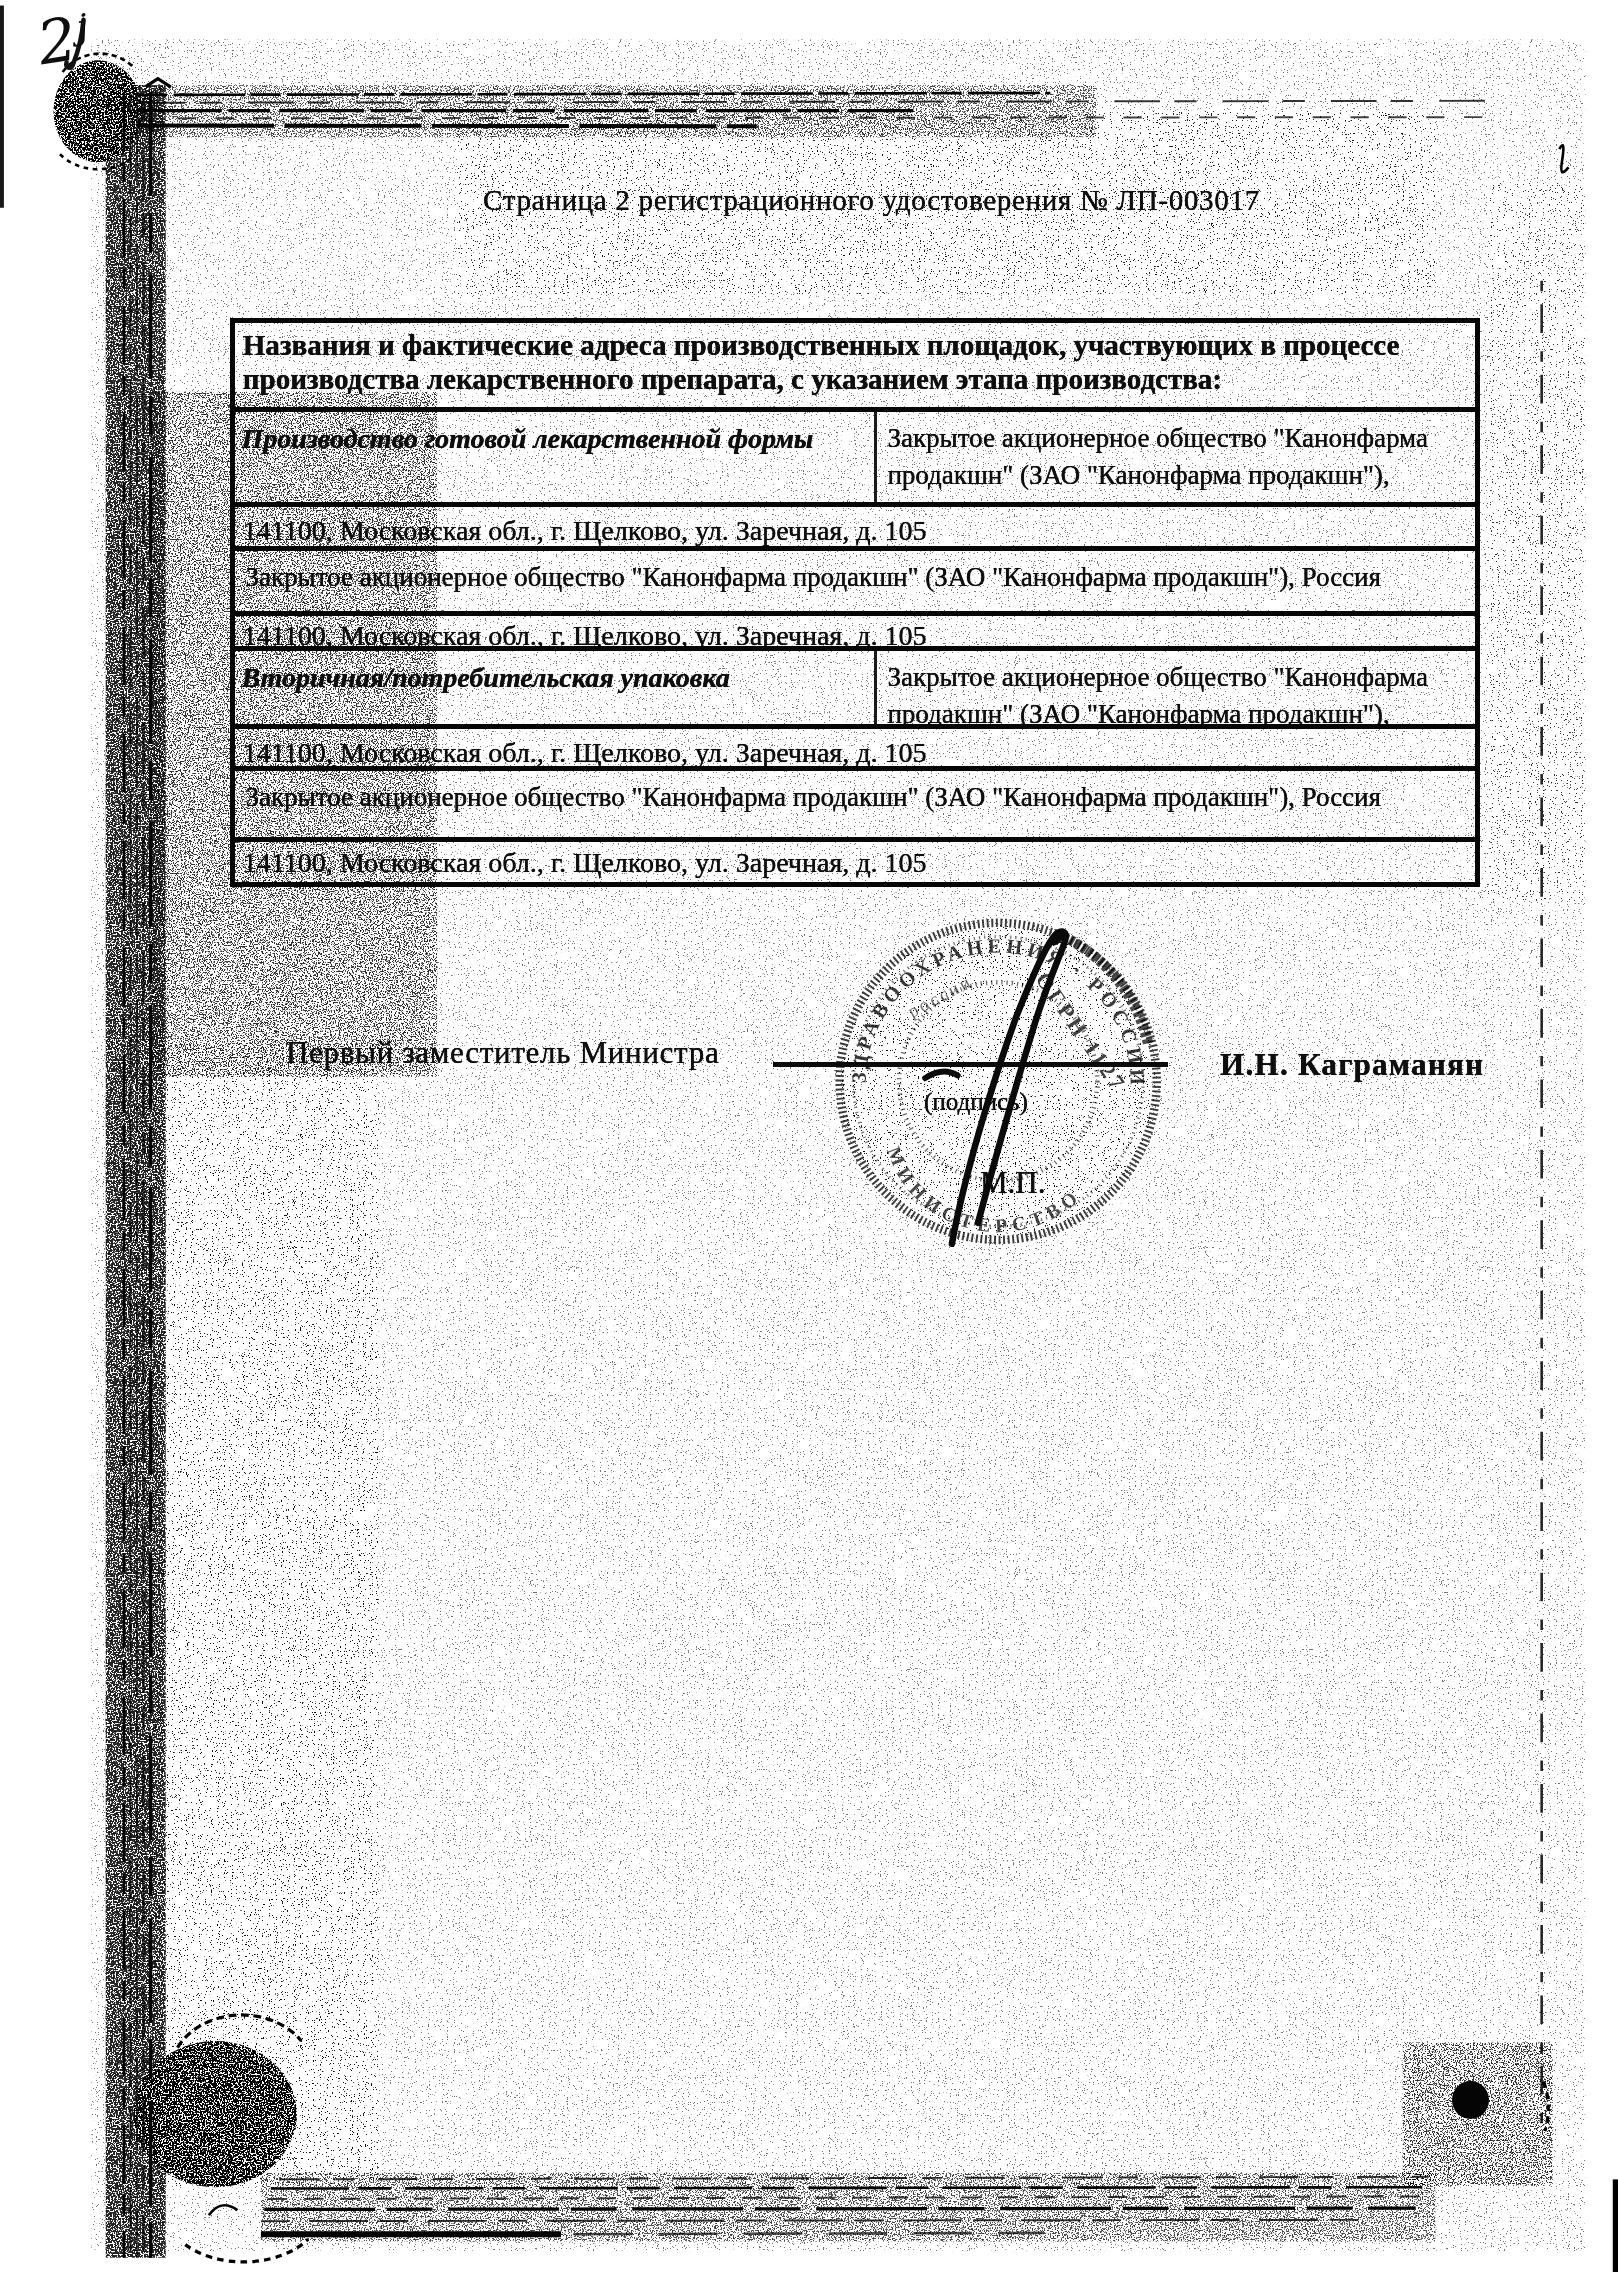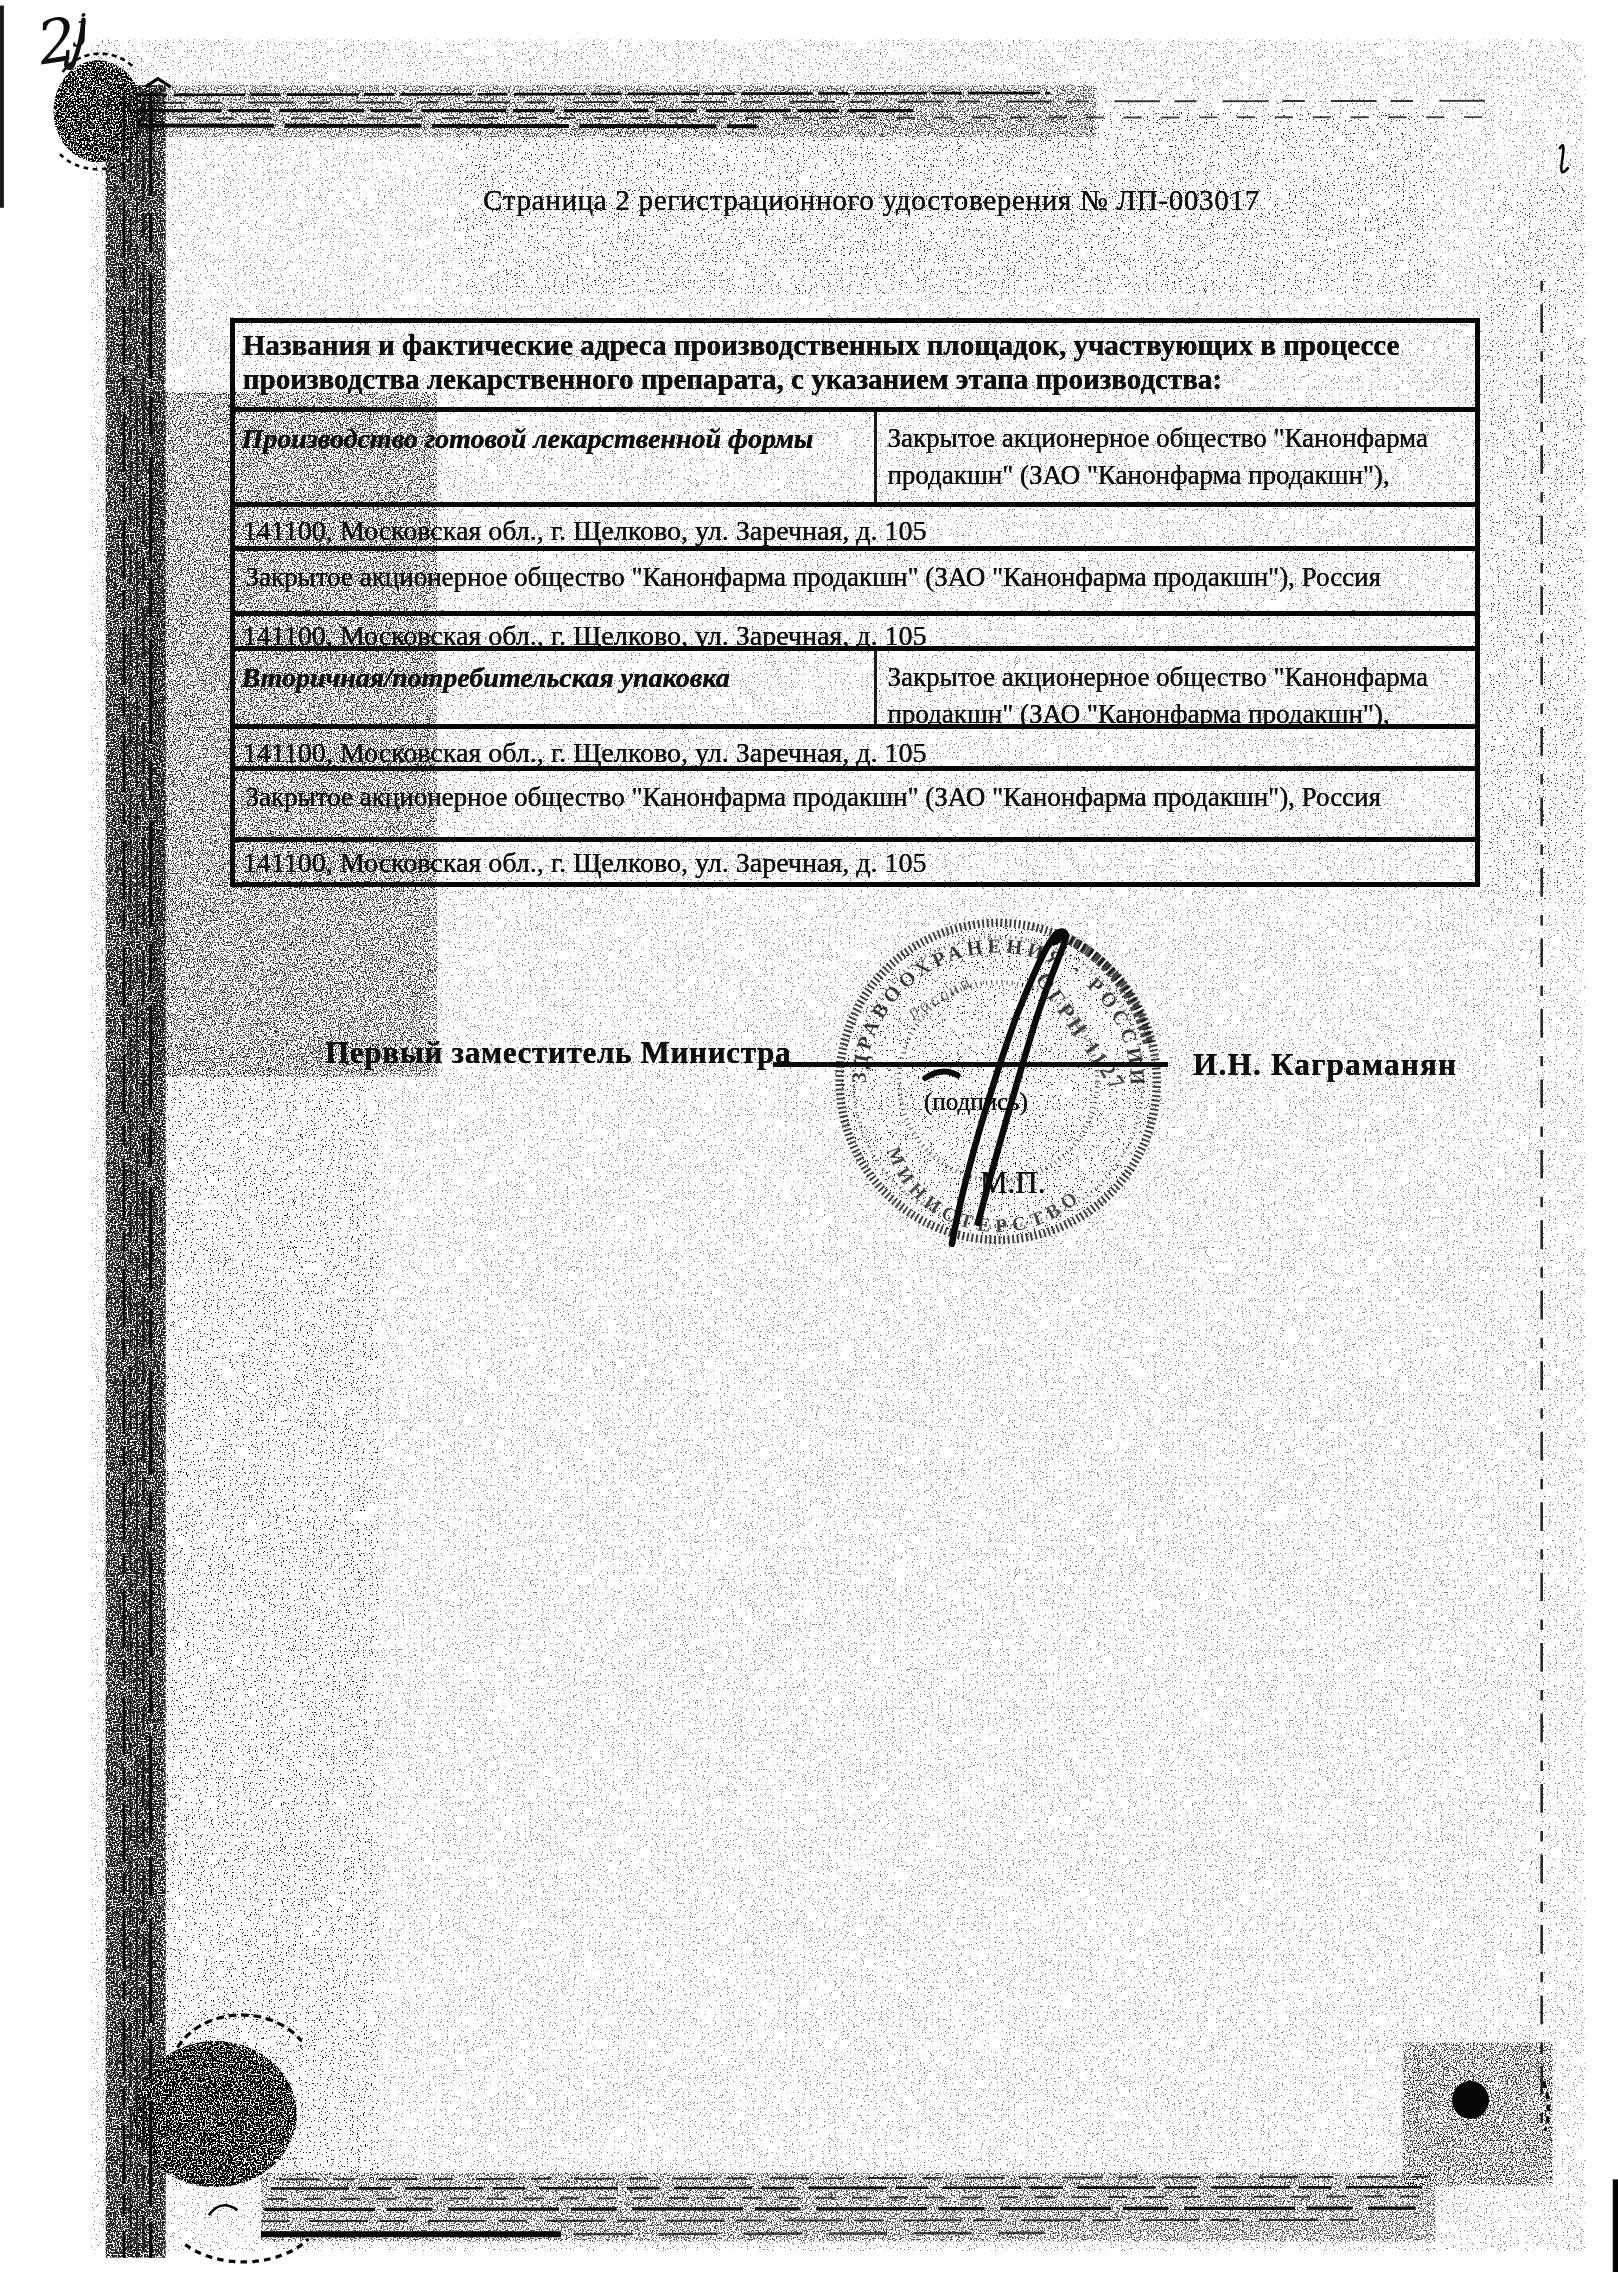--- a/index.html
+++ b/index.html
@@ -29,25 +29,25 @@
               font-style:italic;font-weight:bold;font-size:28px;line-height:33px;padding:10.4px 9px 0 6.5px;}
   .cell-company{flex:1;font-size:27px;line-height:37px;padding:7.8px 6.5px 0 10.4px;}
   .row-addr{font-size:28px;padding:7.8px 6.5px 0 7.8px;}
   .h-r1{height:95px;} .h-a1{height:44px;}
   .h-r2{height:65px;}  .h-a2{height:35px;}
   .h-r3{height:78px;} .h-a3{height:42px;}
   .h-r4{height:71px;} .h-a4{height:40px;}
   .row-addr.h-a2{padding-top:3.9px;} .row-addr.h-a4{padding-top:5.2px;}
 
   
-  #sig-position{left:286px;top:1035px;font-size:31px;font-weight:bold;letter-spacing:0.7px;margin-left:39px;}
+  #sig-position{left:286px;top:1035px;font-size:31px;font-weight:normal;letter-spacing:0.7px;}
   #sig-line{left:773px;top:1062px;width:395px;height:5.2px;background:#0a0a0a;}
   #sig-caption{left:924px;top:1088px;font-size:25px;}
   #seal-mark{left:980px;top:1165px;font-size:31px;}
-  #sig-name{left:1193px;top:1047px;font-size:31px;font-weight:bold;letter-spacing:1.3px;}
+  #sig-name{left:1220px;top:1047px;font-size:31px;font-weight:bold;letter-spacing:1.3px;}
 
   
   #punch-dot{left:1452px;top:2081px;width:37px;height:38px;border-radius:50%;background:#050505;
              box-shadow:inset 3.9px 6.5px 0 -2.6px #fff0;}
 </style>
 </head>
 <body>
 
 <div id="page">
 

